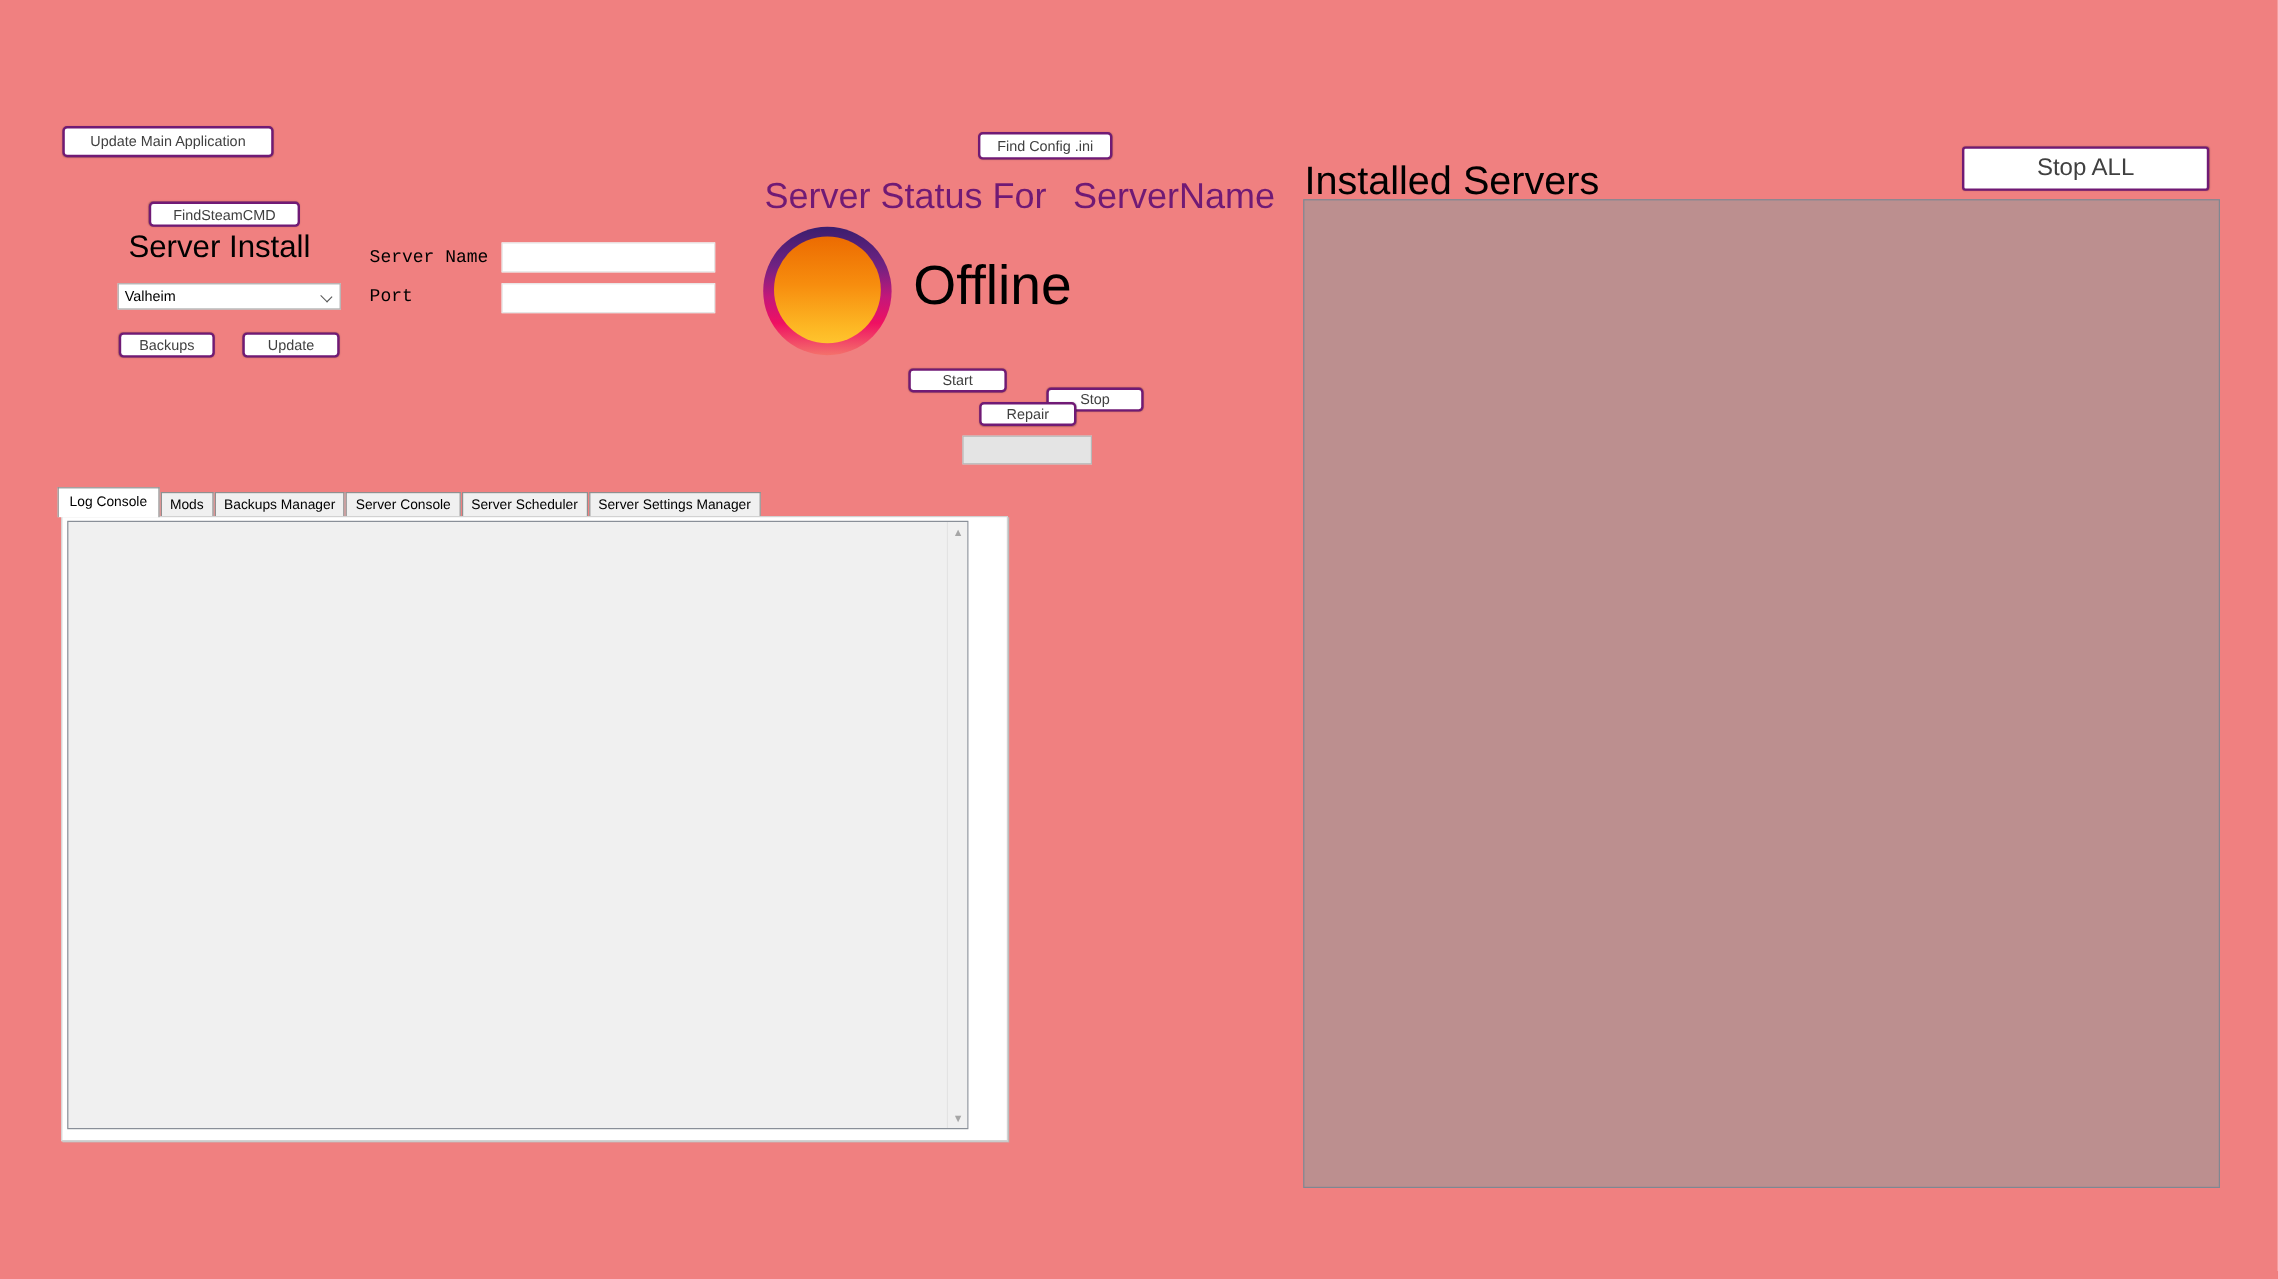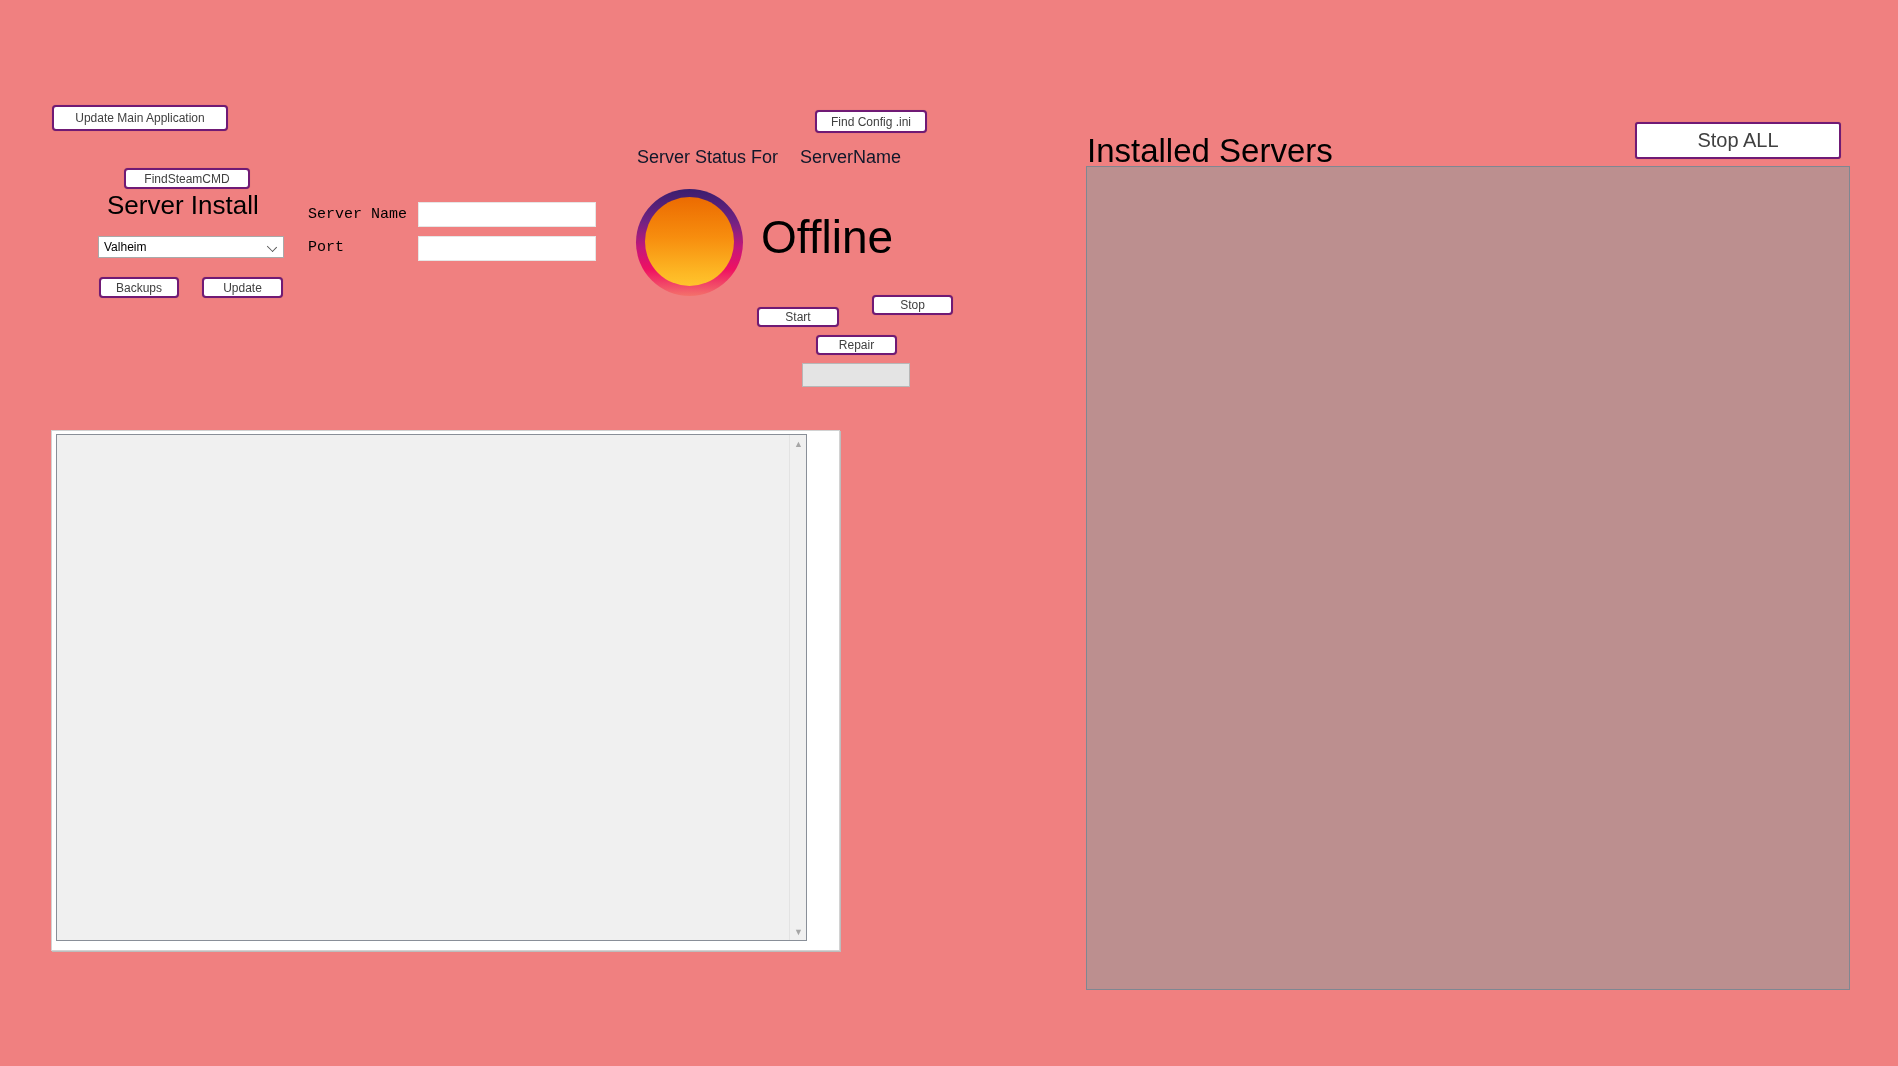--- a/index.html
+++ b/index.html
@@ -43,28 +43,28 @@
   .field-label { position:absolute; font-size:15px; color:#000;font-family:Liberation Mono, monospace; }
   .lbl-server-name { left:308px; top:206px; }
   .lbl-port { left:308px; top:239px; }
   .textfield { position:absolute; width:178px; height:25px; background:#fff; border:1px solid #e6e6e6;
                font-size:13px; padding:0 4px; font-family:"Liberation Sans", sans-serif; }
   .tf-server-name { left:418px; top:202px; }
   .tf-port { left:418px; top:236px; }
 
   
   .find-config { left:815px; top:110px; width:112px; height:23px; }
-  .status-heading { position:absolute; left:637px; top:147px; font-size:18px; color:#0f172a; display:flex; gap:22px; }
+  .status-heading { position:absolute; left:637px; top:147px; font-size:30px; color:#701a75; display:flex; gap:22px; }
   .status-circle { position:absolute; left:636px; top:189px; width:107px; height:107px; border-radius:50%;
                    background:linear-gradient(180deg,#3a1e6e 0%, #6f2282 30%, #c4177a 55%, #ef1062 75%, #f4716b 100%); }
   .status-circle .inner { position:absolute; left:9px; top:8px; width:89px; height:89px; border-radius:50%;
                    background:linear-gradient(180deg,#ec6b01 0%, #f78d0e 45%, #fdb724 85%, #ffc42d 100%); }
   .status-text { position:absolute; left:761px; top:210px; font-size:46px; color:#000; }
   .start-btn { left:757px; top:307px; width:82px; height:20px; }
-  .stop-btn { left:872px; top:295px; width:81px; height:20px; }
+  .stop-btn { left:872px; top:323px; width:81px; height:20px; }
   .repair-btn { left:816px; top:335px; width:81px; height:20px; }
   .progressbar { position:absolute; left:802px; top:363px; width:108px; height:24px;
                  background:#e4e4e4; border:1px solid #b7b7b7; }
 
   
   .tabstrip { position:absolute; left:48px; top:406px; height:25px; display:flex; align-items:flex-end; }
   .tab { background:#f0f0f0; border:1px solid #8f8f8f; border-bottom:none; height:21px;
          padding:0 7px; display:flex; align-items:center; font-size:11.5px; color:#000; margin-right:1px; }
   .tab.active { background:#fff; height:25px; padding:0 9px; position:relative; z-index:3; }
   .tabpage { position:absolute; left:51px; top:430px; width:789px; height:521px; background:#fff;
@@ -115,20 +115,28 @@
   </div>
   <div class="status-circle">
     <div class="inner"></div>
   </div>
   <div class="status-text">Offline</div>
   <div class="btn start-btn">Start</div>
   <div class="btn stop-btn">Stop</div>
   <div class="btn repair-btn">Repair</div>
   <div class="progressbar"></div>
 
+  <div class="tabstrip">
+    <div class="tab active">Log Console</div>
+    <div class="tab">Mods</div>
+    <div class="tab">Backups Manager</div>
+    <div class="tab">Server Console</div>
+    <div class="tab">Server Scheduler</div>
+    <div class="tab">Server Settings Manager</div>
+  </div>
   <div class="tabpage">
     <div class="logbox">
       <span></span>
       <div class="vscroll">
         <div class="arrow up">▲</div>
         <div class="arrow down">▼</div>
       </div>
     </div>
   </div>
 

